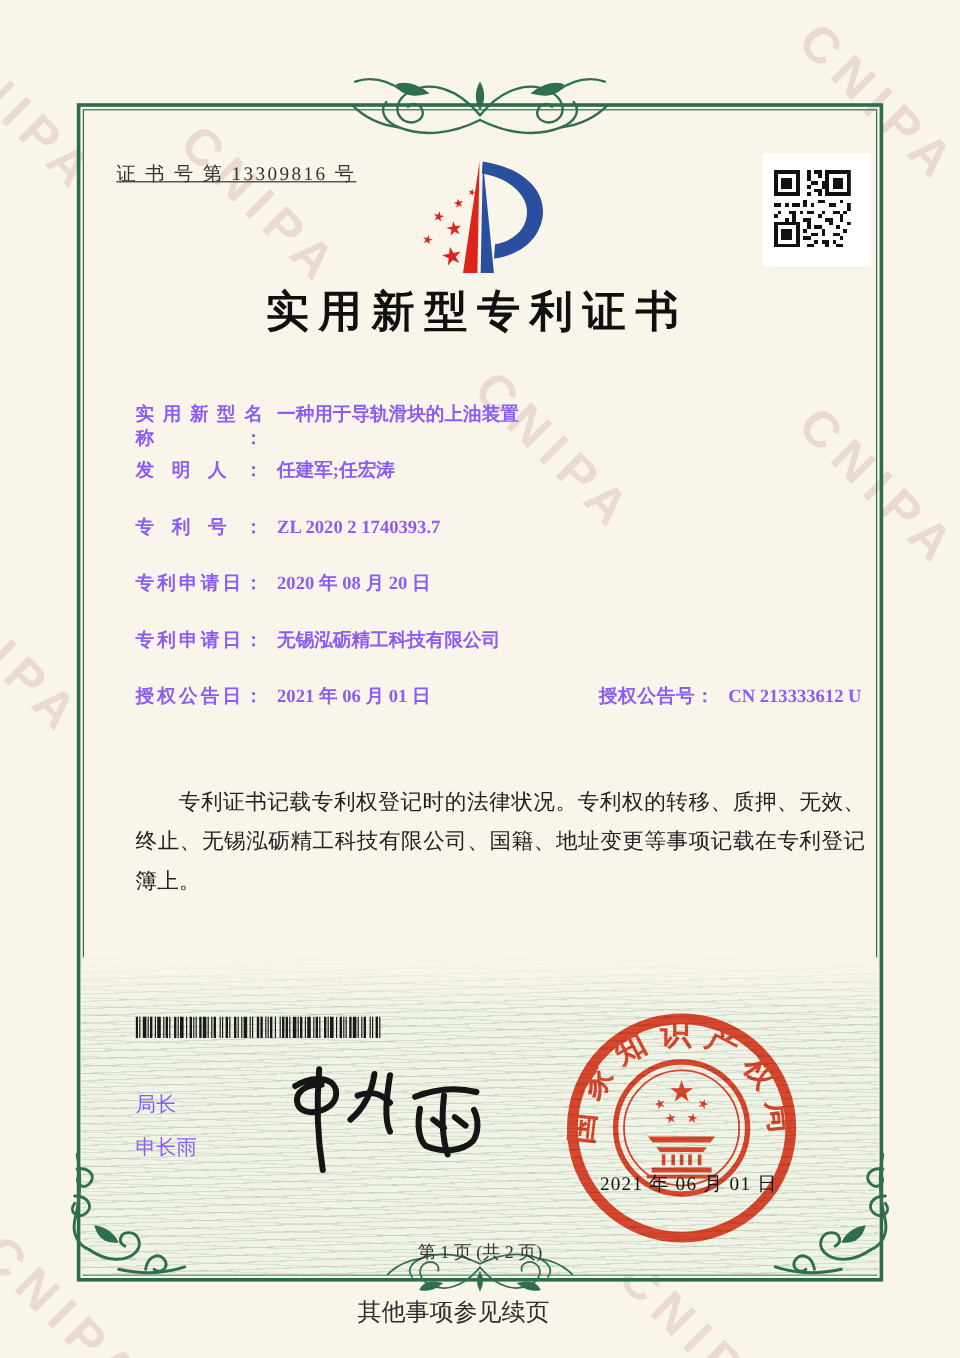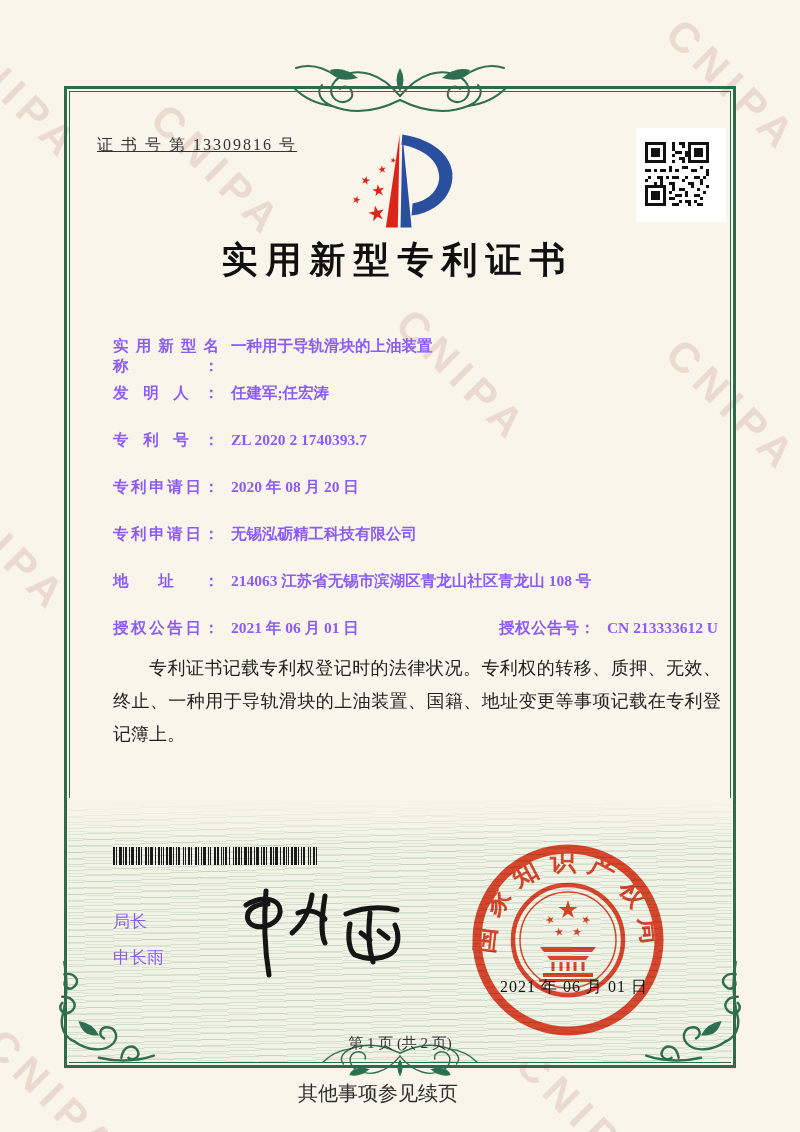--- a/index.html
+++ b/index.html
@@ -206,35 +206,31 @@
     </div>
     <div class="field-row">
       <span class="f-label">专利申请日：</span>
       <span class="f-value">2020 年 08 月 20 日</span>
     </div>
     <div class="field-row">
       <span class="f-label">专利申请日：</span>
       <span class="f-value">无锡泓砺精工科技有限公司</span>
     </div>
     <div class="field-row">
-      <span class="f-label">地址：</span>
-      <span class="f-value">214063 江苏省无锡市滨湖区青龙山社区青龙山 108 号</span>
-    </div>
-    <div class="field-row">
       <span class="f-label">授权公告日：</span>
       <span class="f-value">2021 年 06 月 01 日</span>
       <span class="pair2">
         <span class="f-label">授权公告号：</span>
         <span class="f-value">CN 213333612 U</span>
       </span>
     </div>
   </div>
 
   <div class="paragraphs">
-    <p>专利证书记载专利权登记时的法律状况。专利权的转移、质押、无效、终止、一种用于导轨滑块的上油装置、国籍、地址变更等事项记载在专利登记簿上。</p>
+    <p>专利证书记载专利权登记时的法律状况。专利权的转移、质押、无效、终止、无锡泓砺精工科技有限公司、国籍、地址变更等事项记载在专利登记簿上。</p>
   </div>
 
   <svg class="barcode" width="207" height="18" viewBox="0 0 207 18">
     <path d="M0 9 H207" stroke="#1a1a1a" stroke-width="18" stroke-dasharray="2 1 1 2 3 1 1 1 2 2 1 1 3 2 1 1 2 1 1 3 2 1 1 1 3 2 1 2 2 1 1 1 1 2 2 1 3 1 1 2 1 1 2 3 1 1 1 2 2 1 1 3 2 1 1 2 1 1 3 2 1 1 1 3 2 1 2 2 1 1 1 1 2 2 1 3 1 1 2 1"></path>
   </svg>
 
   <div class="sig-block">
     <div>局长</div>
     <div>申长雨</div>
   </div>

